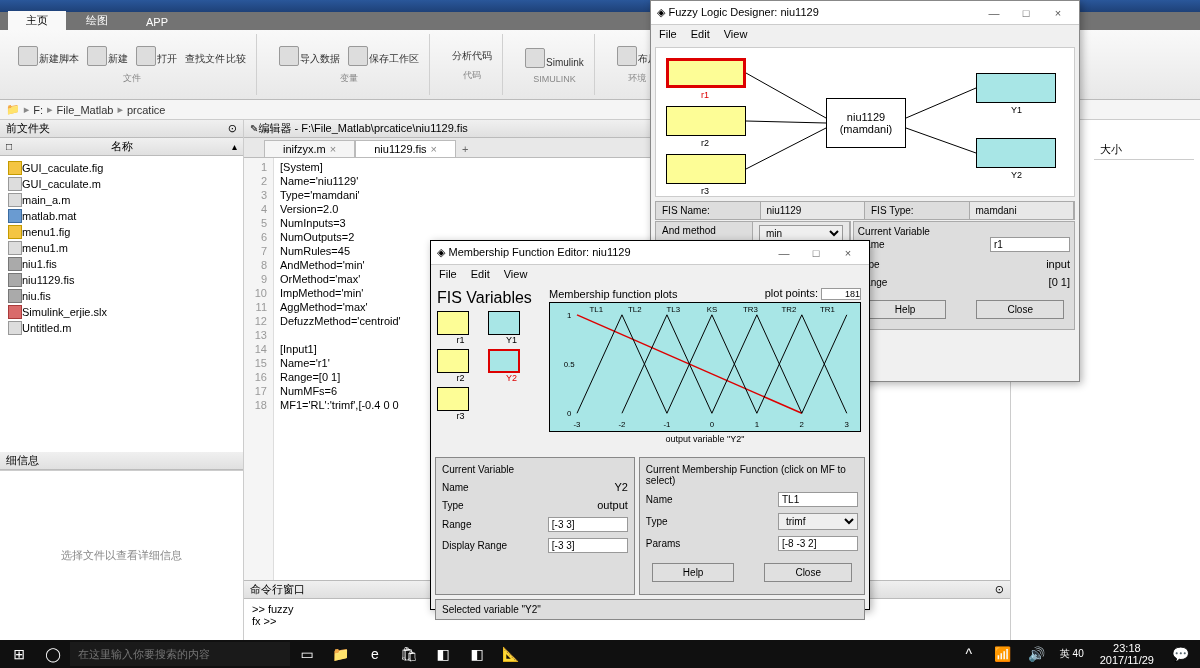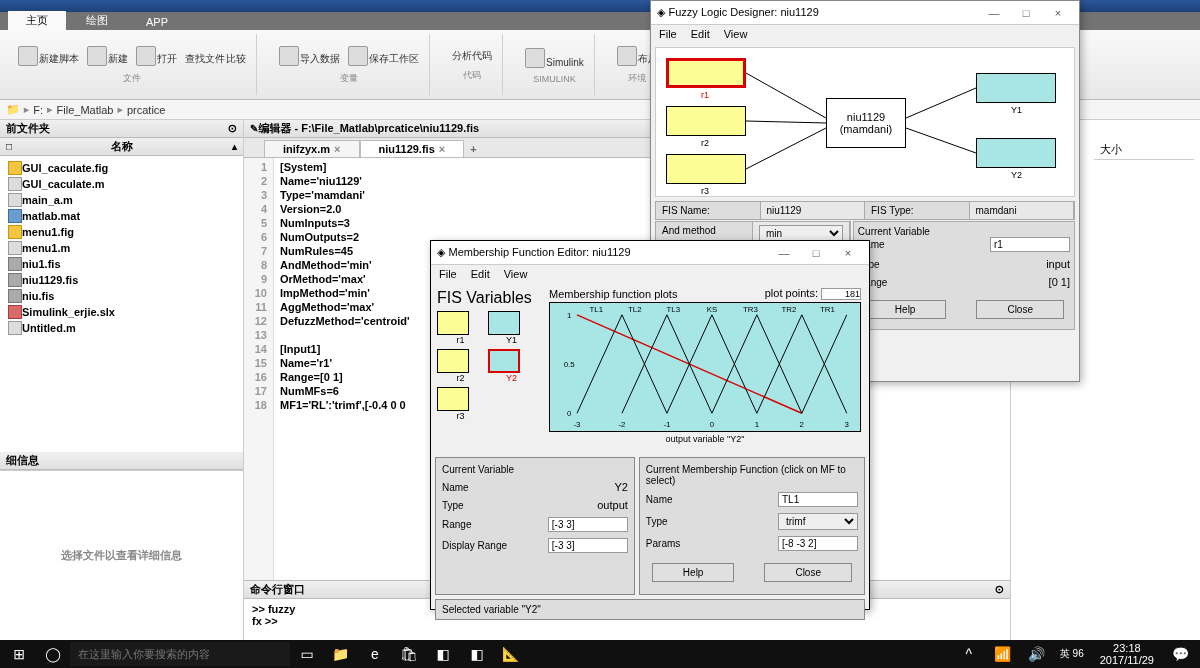--- a/index.html
+++ b/index.html
@@ -15,21 +15,21 @@
 .ribbon-group { display: flex; flex-direction: column; justify-content: center; align-items: center; border-right: 1px solid #d0d0d0; padding: 0 8px; }
 .ribbon-btns { display: flex; gap: 4px; }
 .ribbon-btn { display: flex; flex-direction: row; align-items: flex-end; gap: 1px; cursor: pointer; padding: 2px; }
 .ribbon-icon { width: 20px; height: 20px; background: #ddd; border: 1px solid #999; border-radius: 2px; }
 .ribbon-label { font-size: 10px; color: #333; }
 .ribbon-group-label { font-size: 9px; color: #888; margin-top: 4px; }
 
 .pathbar { height: 20px; background: #f5f5f5; border-bottom: 1px solid #ccc; display: flex; align-items: center; padding: 0 6px; gap: 4px; font-size: 10px; color: #333; }
 .pathbar-arrow { color: #888; }
 
-.workarea { display: flex; height: calc(100% - 120px); font-weight: bold; }
+.workarea { display: flex; height: calc(100% - 120px); }
 .left-panel { width: 244px; border-right: 1px solid #ccc; display: flex; flex-direction: column; }
 .panel-header { height: 18px; background: linear-gradient(#f0f0f0, #e0e0e0); border-bottom: 1px solid #bbb; padding: 2px 6px; font-size: 10px; display: flex; align-items: center; justify-content: space-between; }
 .file-list { flex: 1; overflow: auto; background: #fff; padding: 4px; }
 .file-item { display: flex; align-items: center; padding: 1px 4px; font-size: 10px; cursor: pointer; }
 .file-icon { width: 14px; height: 14px; display: inline-block; }
 .file-icon.fig { background: #f4c542; border: 1px solid #c49a00; }
 .file-icon.m { background: #ddd; border: 1px solid #999; }
 .file-icon.mat { background: #6a9bd1; border: 1px solid #3a6ba1; }
 .file-icon.fis { background: #aaa; border: 1px solid #777; }
 .file-icon.slx { background: #d96a6a; border: 1px solid #a93a3a; }
@@ -545,19 +545,19 @@
   <div class="tb-icon">📁</div>
   <div class="tb-icon">e</div>
   <div class="tb-icon">🛍</div>
   <div class="tb-icon">◧</div>
   <div class="tb-icon">◧</div>
   <div class="tb-icon">📐</div>
   <div class="tb-spacer"></div>
   <div class="tb-icon">^</div>
   <div class="tb-icon">📶</div>
   <div class="tb-icon">🔊</div>
-  <div style="color:#fff; font-size:10px; padding:0 6px;">英 96</div>
+  <div style="color:#fff; font-size:10px; padding:0 6px;">英 40</div>
   <div class="tb-clock">
     <div>23:18</div>
       <div>2017/11/29</div>
   </div>
   <div class="tb-icon">💬</div>
 </div>
 
 </body></html>

